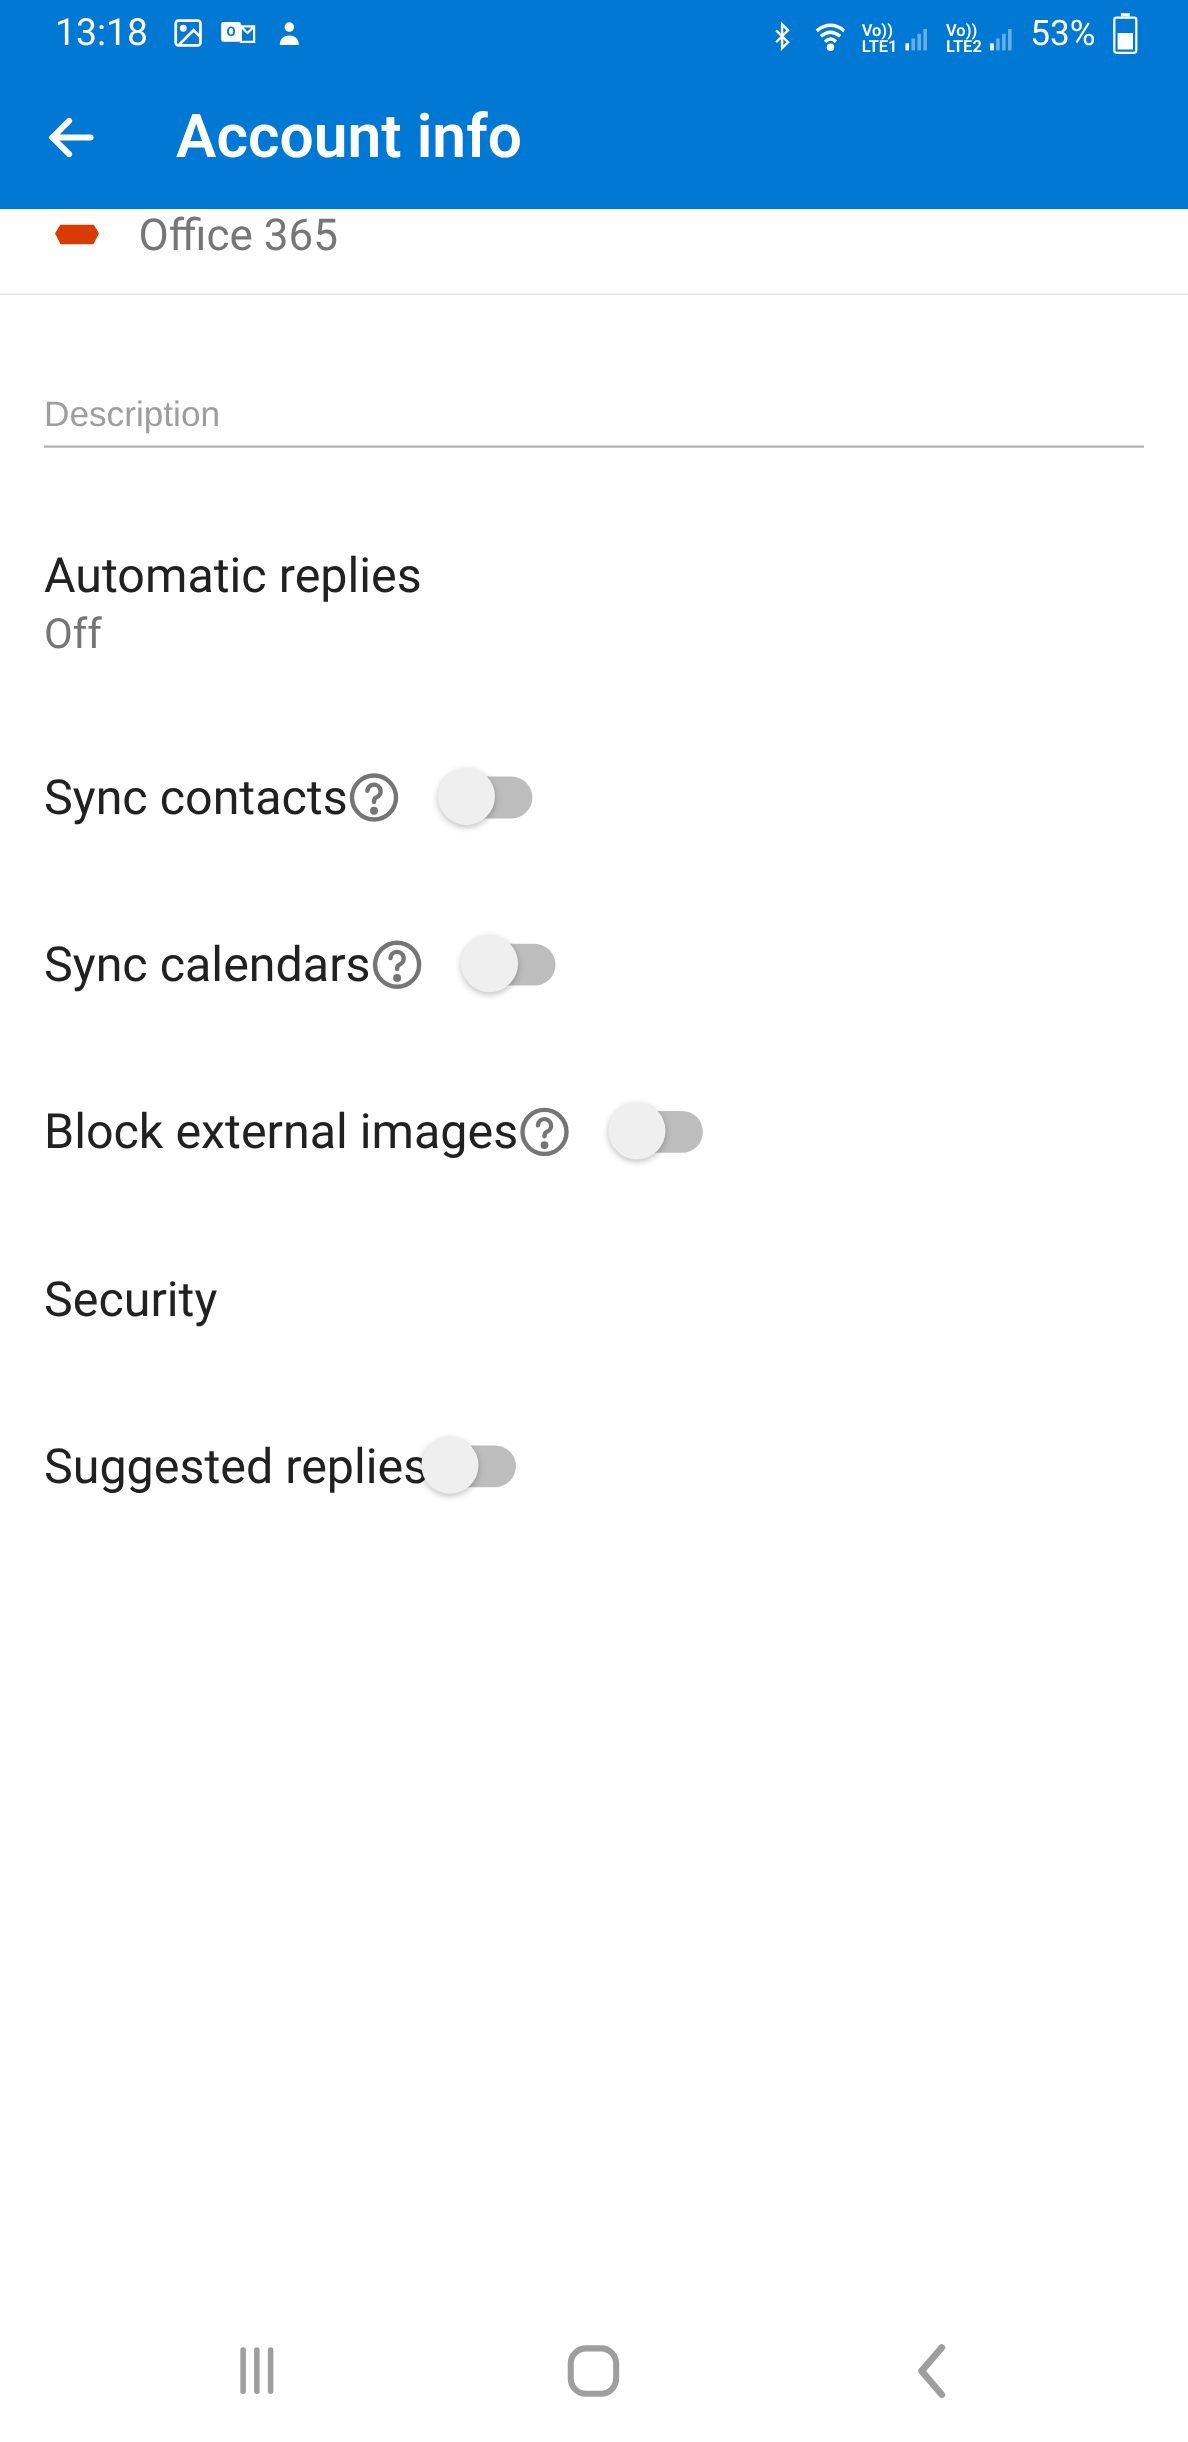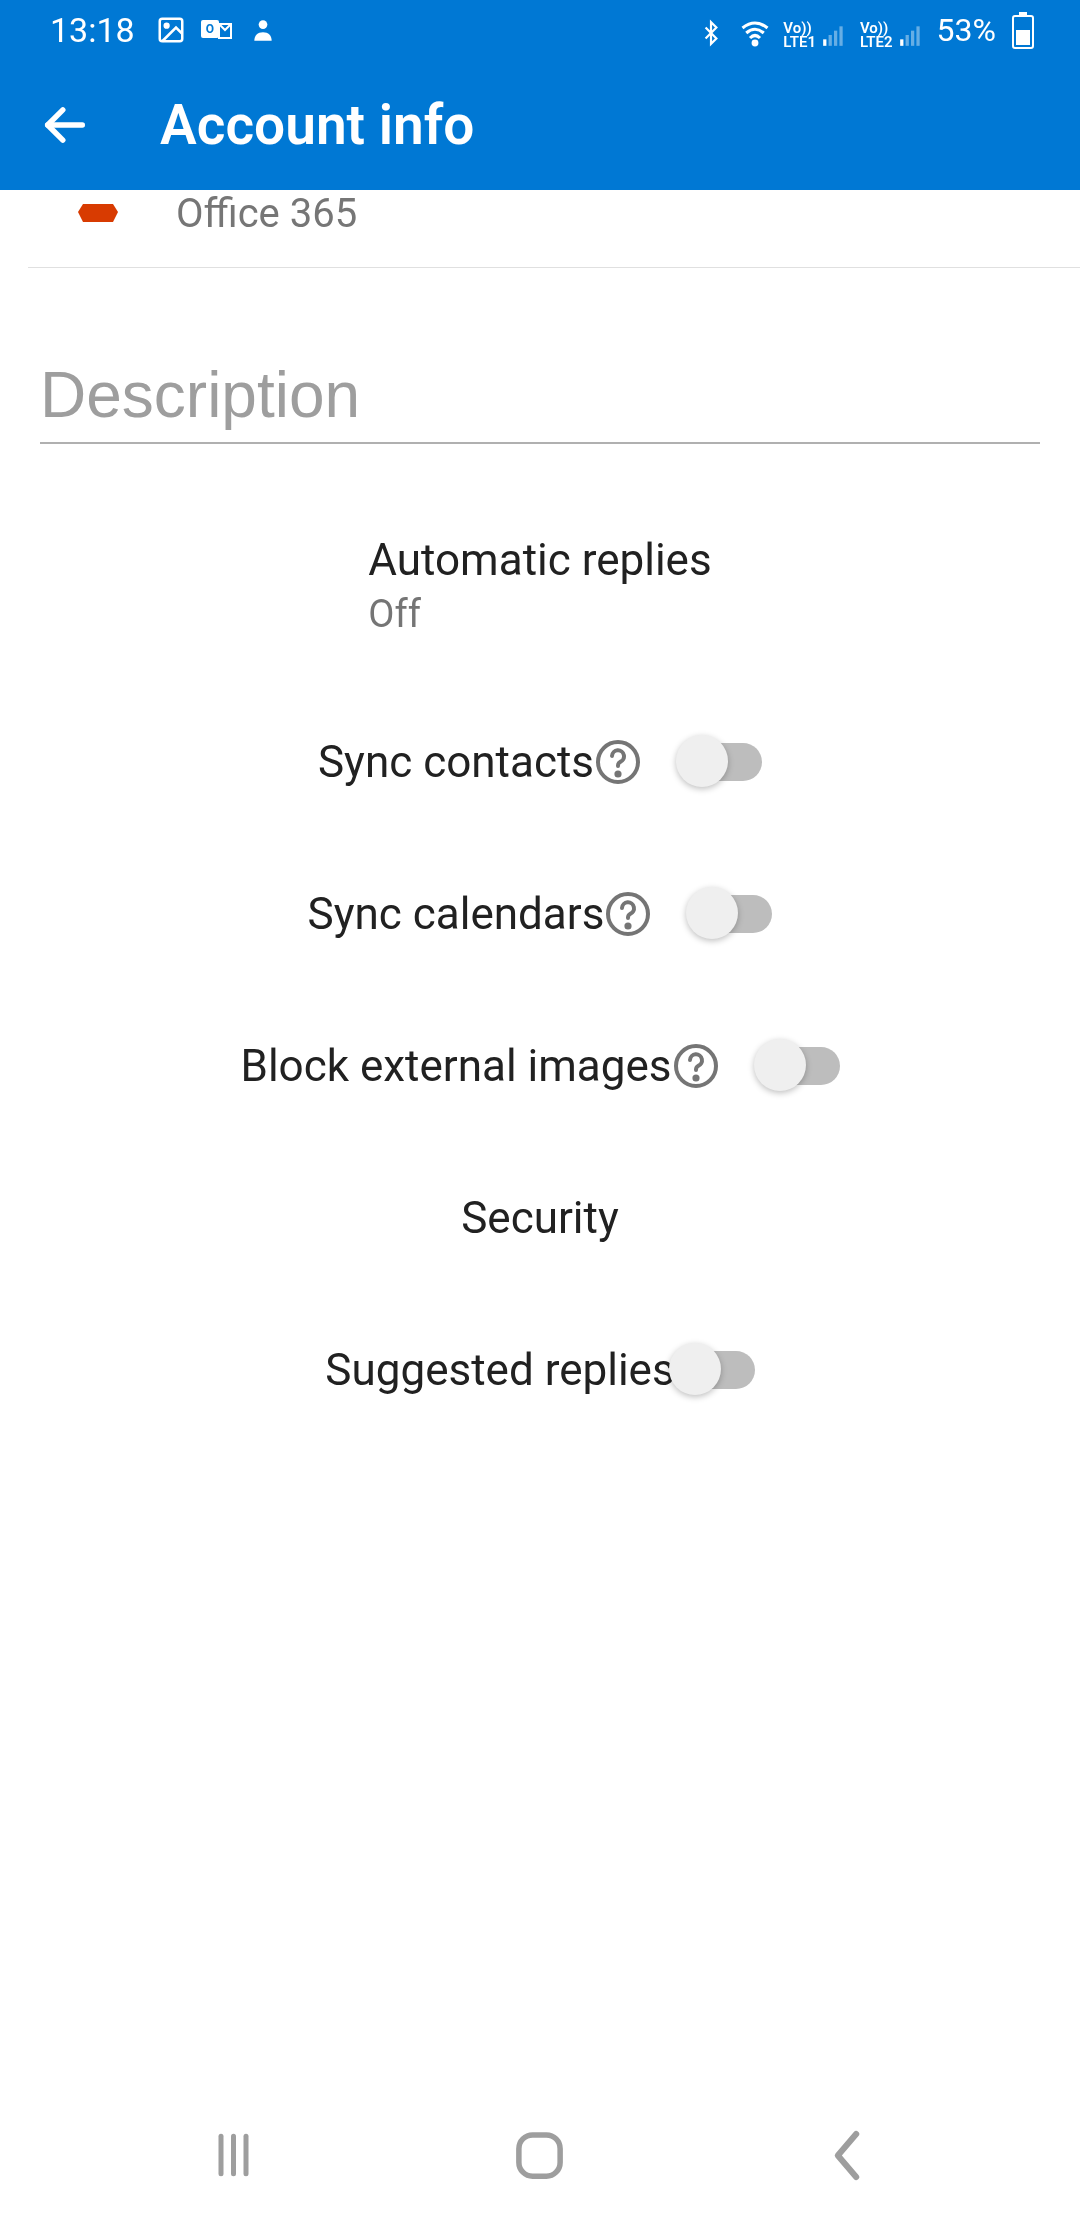--- a/index.html
+++ b/index.html
@@ -82,60 +82,59 @@
       color: #fff;
       font-size: 55px;
       font-weight: 600;
       margin-left: 50px;
     }
     
     .account-row {
       padding: 0 40px 30px;
       display: flex;
       align-items: center;
-      gap: 48px;
+      gap: 26px;
       border-bottom: 1px solid #e0e0e0;
-      margin-left: 28px;
     }
     .account-icon {
       width: 60px;
       height: 24px;
       display: flex;
       align-items: center;
       justify-content: center;
     }
     .account-type {
       font-size: 40px;
       color: #767676;
     }
     
     .description-section {
       padding: 80px 40px 20px;
     }
     .description-input {
       width: 100%;
       border: none;
       border-bottom: 2px solid #b0b0b0;
-      font-size: 64px;
+      font-size: 32px;
       color: #9e9e9e;
       padding: 10px 0;
       background: transparent;
       outline: none;
     }
     .description-input::placeholder {
       color: #9e9e9e;
     }
     
     .settings-list {
       padding: 0 40px;
     }
     .setting-item {
       display: flex;
       align-items: center;
-      justify-content: center;
+      justify-content: flex-start;
       padding: 50px 0;
       cursor: pointer;
     }
     .setting-text {
       display: flex;
       flex-direction: column;
       gap: 6px;
     }
     .setting-title {
       font-size: 44px;

